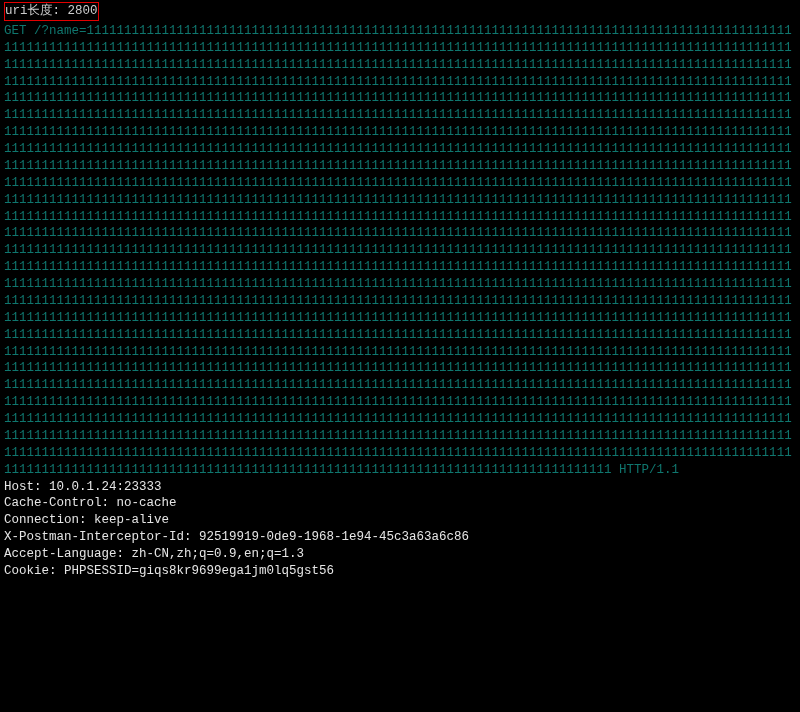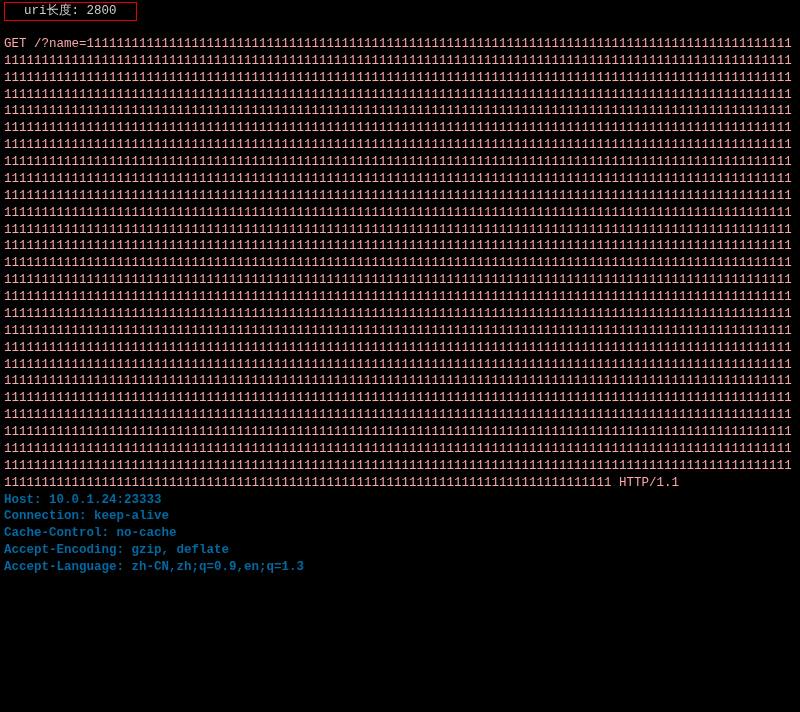--- a/index.html
+++ b/index.html
@@ -15,48 +15,48 @@
     width: 800px;
     min-height: 712px;
     background: #000;
     padding: 2px 4px 6px 4px;
     box-sizing: border-box;
   }
   .header-box {
     display: inline-block;
     border: 1px solid #e30000;
     color: #ccc;
-    padding: 0 19px;
-    margin-bottom: 15px;
+    padding: 0 0;
+    margin-bottom: 2px;
   }
   .wrap {
     white-space: pre-wrap;
     word-break: break-all;
-    color: #fca5a5;
+    color: #0f766e;
   }
   .hdr-line {
     white-space: pre-wrap;
     word-break: break-all;
-    color: #0369a1;
-    font-weight: bold;
+    color: #e5e5e5;
   }
 </style>
 </head>
 <body>
 
 <div class="terminal">
 
   <div class="header-box">
     <span>uri长度:</span>
     <span>2800</span>
   </div>
 
   <div class="wrap" id="request-line">GET /?name=1111111111111111111111111111111111111111111111111111111111111111111111111111111111111111111111111111111111111111111111111111111111111111111111111111111111111111111111111111111111111111111111111111111111111111111111111111111111111111111111111111111111111111111111111111111111111111111111111111111111111111111111111111111111111111111111111111111111111111111111111111111111111111111111111111111111111111111111111111111111111111111111111111111111111111111111111111111111111111111111111111111111111111111111111111111111111111111111111111111111111111111111111111111111111111111111111111111111111111111111111111111111111111111111111111111111111111111111111111111111111111111111111111111111111111111111111111111111111111111111111111111111111111111111111111111111111111111111111111111111111111111111111111111111111111111111111111111111111111111111111111111111111111111111111111111111111111111111111111111111111111111111111111111111111111111111111111111111111111111111111111111111111111111111111111111111111111111111111111111111111111111111111111111111111111111111111111111111111111111111111111111111111111111111111111111111111111111111111111111111111111111111111111111111111111111111111111111111111111111111111111111111111111111111111111111111111111111111111111111111111111111111111111111111111111111111111111111111111111111111111111111111111111111111111111111111111111111111111111111111111111111111111111111111111111111111111111111111111111111111111111111111111111111111111111111111111111111111111111111111111111111111111111111111111111111111111111111111111111111111111111111111111111111111111111111111111111111111111111111111111111111111111111111111111111111111111111111111111111111111111111111111111111111111111111111111111111111111111111111111111111111111111111111111111111111111111111111111111111111111111111111111111111111111111111111111111111111111111111111111111111111111111111111111111111111111111111111111111111111111111111111111111111111111111111111111111111111111111111111111111111111111111111111111111111111111111111111111111111111111111111111111111111111111111111111111111111111111111111111111111111111111111111111111111111111111111111111111111111111111111111111111111111111111111111111111111111111111111111111111111111111111111111111111111111111111111111111111111111111111111111111111111111111111111111111111111111111111111111111111111111111111111111111111111111111111111111111111111111111111111111111111111111111111111111111111111111111111111111111111111111111111111111111111111111111111111111111111111111111111111111111111111111111111111111111111111111111111111111111111111111111111111111111111111111111111111111111111111111111111111111111111111111111111111111111111111111111111111111111111111111111111111111111111111111111111111111111111111111111111111111111111111111111111111111111111111111 HTTP/1.1</div>
 
   <div id="headers">
       <div class="hdr-line">Host: 10.0.1.24:23333</div>
+      <div class="hdr-line">Cache-Control: no-cache</div>
       <div class="hdr-line">Connection: keep-alive</div>
-      <div class="hdr-line">Cache-Control: no-cache</div>
-      <div class="hdr-line">Accept-Encoding: gzip, deflate</div>
+      <div class="hdr-line">X-Postman-Interceptor-Id: 92519919-0de9-1968-1e94-45c3a63a6c86</div>
       <div class="hdr-line">Accept-Language: zh-CN,zh;q=0.9,en;q=1.3</div>
+      <div class="hdr-line">Cookie: PHPSESSID=giqs8kr9699ega1jm0lq5gst56</div>
     </div>
 
 </div>
 
 </body></html>

